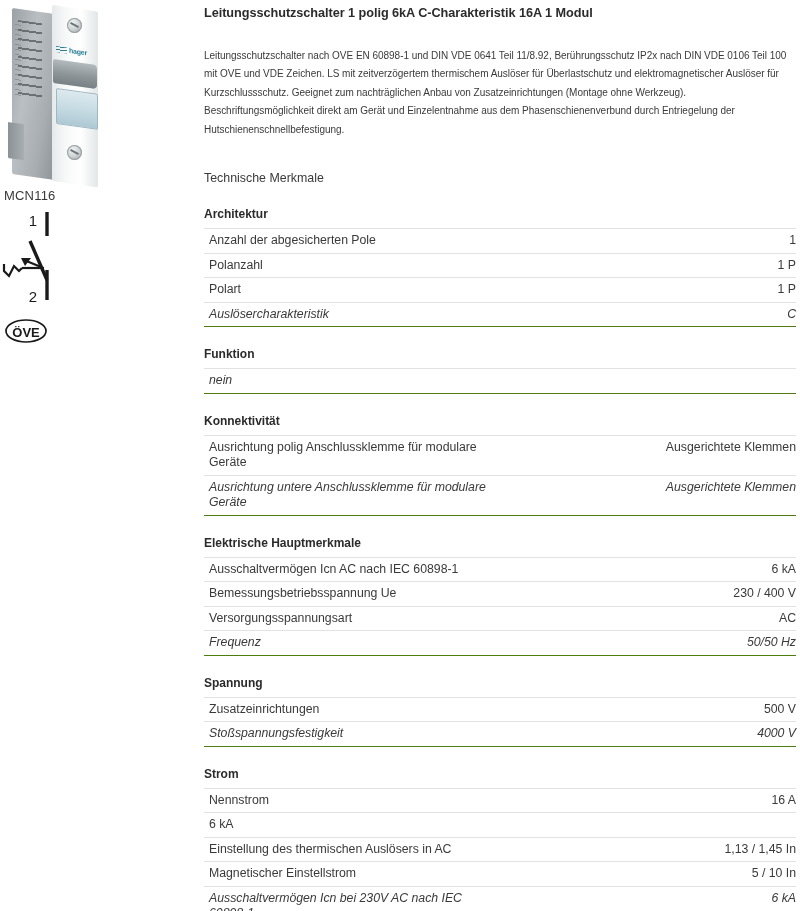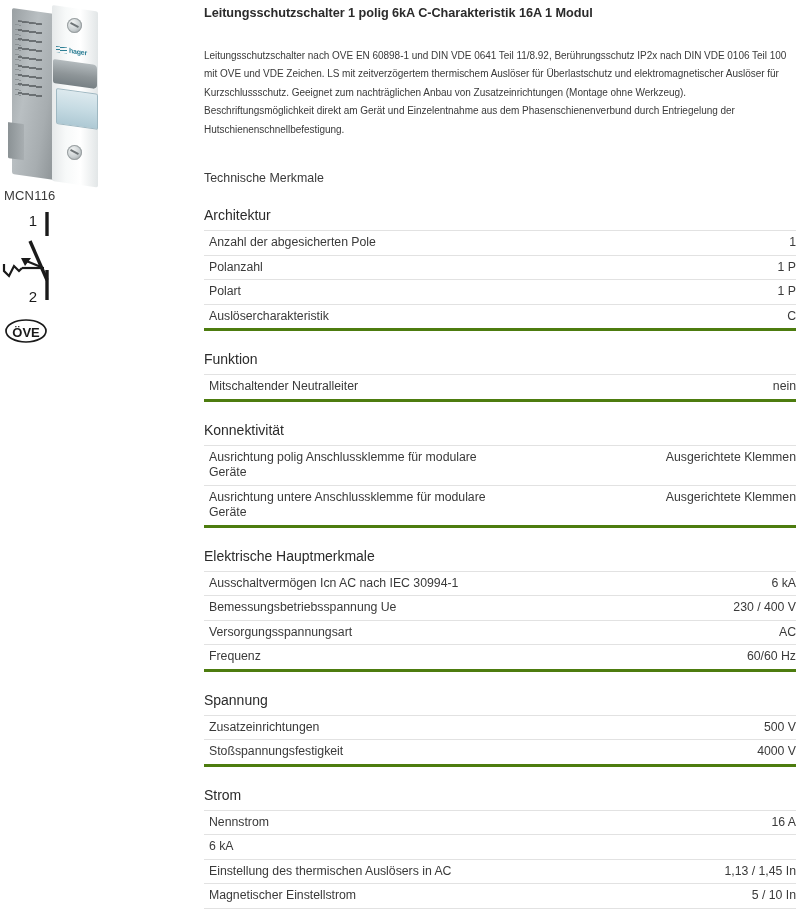--- a/index.html
+++ b/index.html
@@ -220,38 +220,39 @@
   .tm-heading {
     font-size: 12.4px;
     color: #3a3a3a;
     margin: 32px 0 0 0;
   }
 
   .spec-section { margin-top: 20px; }
   .spec-section:first-of-type { margin-top: 22px; }
 
   .section-title {
-    font-size: 14px;
-    font-weight: normal;
+    font-size: 12px;
+    font-weight: bold;
     color: #2b2b2b;
     padding-bottom: 7px;
     letter-spacing: -.02px;
   }
 
   .spec-row {
     display: flex;
     justify-content: space-between;
     align-items: flex-start;
     gap: 14px;
     border-top: 1px solid #e2e2e2;
     padding: 4px 0 4px 5px;
     min-height: 14px;
   }
   .spec-section .spec-row:last-child {
-    border-bottom: 3px solid #4d7c0f;
+    border-bottom: 1px solid #4d7c0f;
+    font-style: italic;
   }
   .spec-label {
     font-size: 12.3px;
     line-height: 15.5px;
     color: #3a3a3a;
     flex: 1 1 auto;
     letter-spacing: -.02px;
     white-space: pre-line;
   }
   .spec-value {
@@ -337,54 +338,53 @@
           <div class="spec-value">1 P</div>
         </div>
         <div class="spec-row">
           <div class="spec-label">Auslösercharakteristik</div>
           <div class="spec-value">C</div>
         </div>
       </div>
       <div class="spec-section">
         <div class="section-title">Funktion</div>
         <div class="spec-row">
-          <div class="spec-label">Mitschaltender Neutralleiter</div>
           <div class="spec-value">nein</div>
         </div>
       </div>
       <div class="spec-section">
         <div class="section-title">Konnektivität</div>
         <div class="spec-row">
           <div class="spec-label">Ausrichtung polig Anschlussklemme für modulare
 Geräte</div>
           <div class="spec-value">Ausgerichtete Klemmen</div>
         </div>
         <div class="spec-row">
           <div class="spec-label">Ausrichtung untere Anschlussklemme für modulare
 Geräte</div>
           <div class="spec-value">Ausgerichtete Klemmen</div>
         </div>
       </div>
       <div class="spec-section">
         <div class="section-title">Elektrische Hauptmerkmale</div>
         <div class="spec-row">
-          <div class="spec-label">Ausschaltvermögen Icn AC nach IEC 30994-1</div>
+          <div class="spec-label">Ausschaltvermögen Icn AC nach IEC 60898-1</div>
           <div class="spec-value">6 kA</div>
         </div>
         <div class="spec-row">
           <div class="spec-label">Bemessungsbetriebsspannung Ue</div>
           <div class="spec-value">230 / 400 V</div>
         </div>
         <div class="spec-row">
           <div class="spec-label">Versorgungsspannungsart</div>
           <div class="spec-value">AC</div>
         </div>
         <div class="spec-row">
           <div class="spec-label">Frequenz</div>
-          <div class="spec-value">60/60 Hz</div>
+          <div class="spec-value">50/50 Hz</div>
         </div>
       </div>
       <div class="spec-section">
         <div class="section-title">Spannung</div>
         <div class="spec-row">
           <div class="spec-label">Zusatzeinrichtungen</div>
           <div class="spec-value">500 V</div>
         </div>
         <div class="spec-row">
           <div class="spec-label">Stoßspannungsfestigkeit</div>

